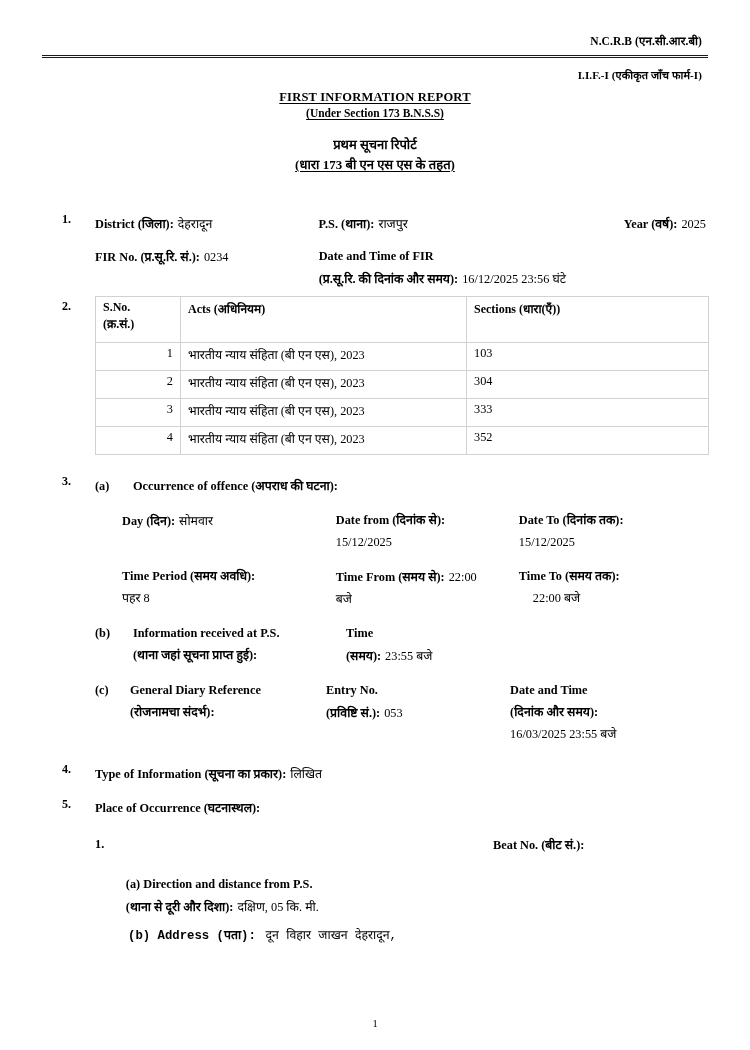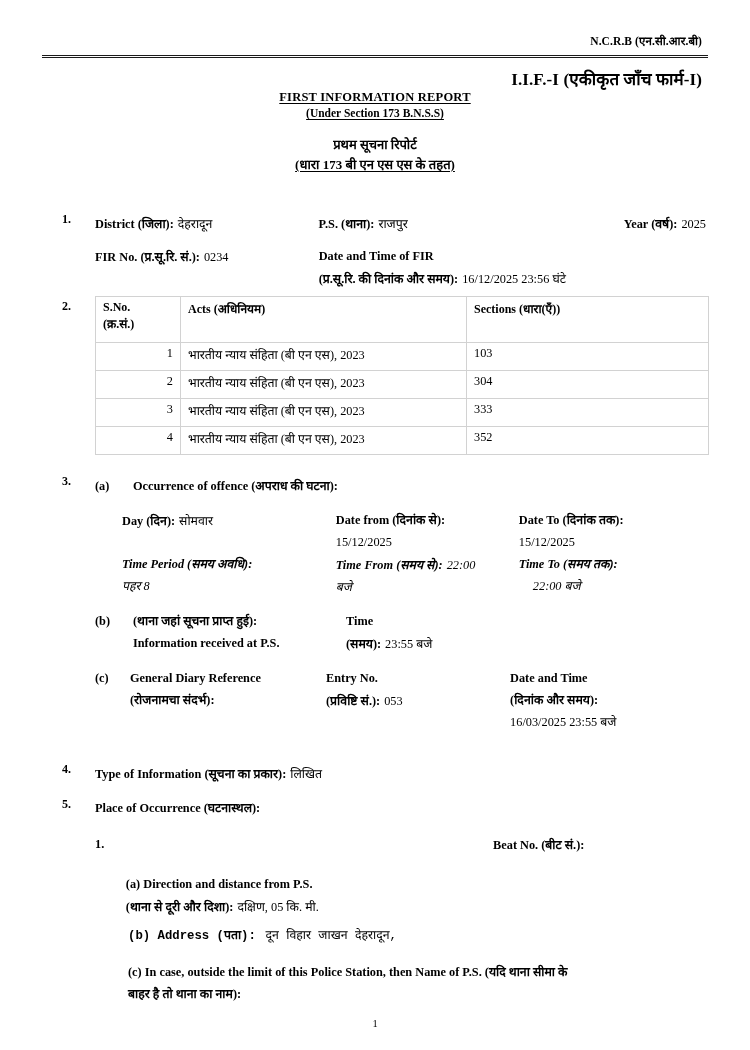--- a/index.html
+++ b/index.html
@@ -22,21 +22,21 @@
     font-size: 11.5px; font-weight: bold; letter-spacing: .1px;
   }
   .hdr-rule {
     position: absolute; left: 42px; right: 42px; top: 55px;
     height: 3px;
     border-top: 1px solid #1a1a1a;
     border-bottom: 1px solid #1a1a1a;
   }
   .hdr-line2 {
     position: absolute; top: 67px; right: 48px;
-    font-size: 17px; font-weight: bold; letter-spacing: .1px;
+    font-size: 11px; font-weight: bold; letter-spacing: .1px;
   }
 
   
   .title-block { position: absolute; top: 90px; left: 0; width: 750px; text-align: center; }
   .title-en {
     font-size: 12.5px; font-weight: bold; letter-spacing: .2px;
     text-decoration: underline; text-underline-offset: 2px;
     line-height: 15px;
   }
   .title-en-sub {
@@ -215,21 +215,21 @@
           <div class="c2">
             <div class="ln lbl">Date from (दिनांक से):</div>
             <div class="ln val">15/12/2025</div>
           </div>
           <div class="c3">
             <div class="ln lbl">Date To (दिनांक तक):</div>
             <div class="ln val">15/12/2025</div>
           </div>
         </div>
 
-        <div class="row" style="font-style:italic;">
+        <div class="row" style="margin-top:12px;">
           <div class="c1">
             <div class="ln lbl">Time Period (समय अवधि):</div>
             <div class="ln val">पहर 8</div>
           </div>
           <div class="c2">
             <div class="ln">
               <span class="lbl">Time From (समय से):</span>
               <span class="val">22:00</span>
             </div>
             <div class="ln val">बजे</div>
@@ -237,22 +237,22 @@
           <div class="c3">
             <div class="ln lbl">Time To (समय तक):</div>
             <div class="ln val" style="padding-left:14px;">22:00 बजे</div>
           </div>
         </div>
       </div>
 
       <div class="row" style="margin-top:12px;">
         <div style="width:38px;" class="lbl ln">(b)</div>
         <div style="width:213px;">
+          <div class="ln lbl">Information received at P.S.</div>
           <div class="ln lbl">(थाना जहां सूचना प्राप्त हुई):</div>
-          <div class="ln lbl">Information received at P.S.</div>
         </div>
         <div style="width:215px;">
           <div class="ln lbl">Time</div>
           <div class="ln">
             <span class="lbl">(समय):</span>
             <span class="val">23:55 बजे</span>
           </div>
         </div>
       </div>
 
@@ -305,22 +305,18 @@
           <span class="lbl">Beat No. (बीट सं.):</span>
           <span class="val"></span>
         </div>
       </div>
 
       <div style="margin-left:33px;margin-top:6px;font-family:Liberation Mono, monospace;" class="ln">
         <span class="lbl">(b) Address (पता):</span>
         <span class="val">दून विहार जाखन देहरादून,</span>
       </div>
 
-      <div style="margin-left:33px;margin-top:14px;">
-        <div class="ln-wrap lbl">(c) In case, outside the limit of this Police Station, then  Name of P.S. (यदि थाना सीमा के</div>
-        <div class="ln-wrap lbl">बाहर है तो थाना का नाम):</div>
-      </div>
     </div>
   </div>
 
   <div class="footer">1</div>
 
 </div>
 
 </body></html>

